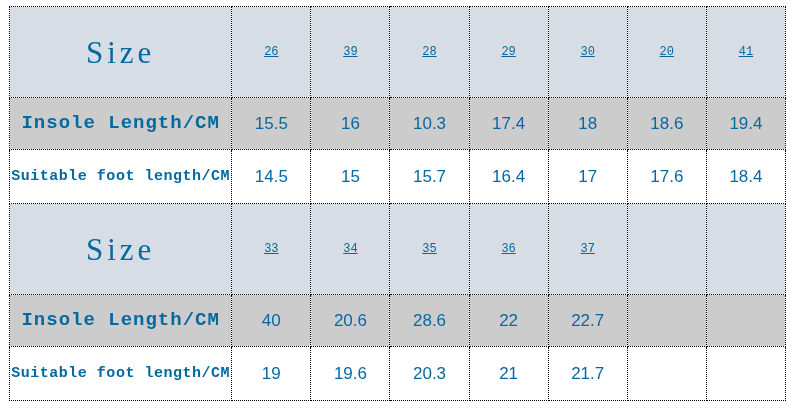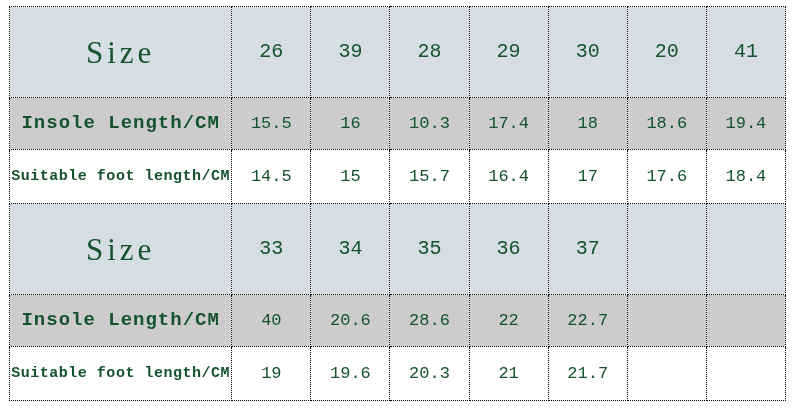--- a/index.html
+++ b/index.html
@@ -28,21 +28,21 @@
     table-layout: fixed;
     width: 777px;
     height: 389px;
   }
 
   table.size-table td {
     border: 1px dotted #000000;
     padding: 0;
     text-align: center;
     vertical-align: middle;
-    color: #14532d;
+    color: #0369a1;
     overflow: hidden;
     white-space: nowrap;
   }
 
   
   col.label-col { width: 222px; }
   col.data-col  { width: 79px; }
 
   
   tr.row-size td      { background: #d6dde5; height: 90px; }
@@ -70,27 +70,28 @@
     font-family: "Liberation Mono", "DejaVu Sans Mono", monospace;
     font-size: 15px;
     font-weight: bold;
     letter-spacing: 0.5px;
     line-height: 1;
     margin-left: 44px;
   }
 
   .num-head {
     font-family: "Liberation Mono", "DejaVu Sans Mono", monospace;
-    font-size: 20px;
+    font-size: 12px;
     font-weight: 400;
     line-height: 1;
+    text-decoration: underline;
   }
 
   .num-cell {
-    font-family: Liberation Mono, monospace;
+    font-family: Liberation Sans, sans-serif;
     font-size: 17px;
     font-weight: 400;
     line-height: 1;
   }
 </style>
 </head>
 <body>
 
 <div id="chart-wrap">
   <table class="size-table">

